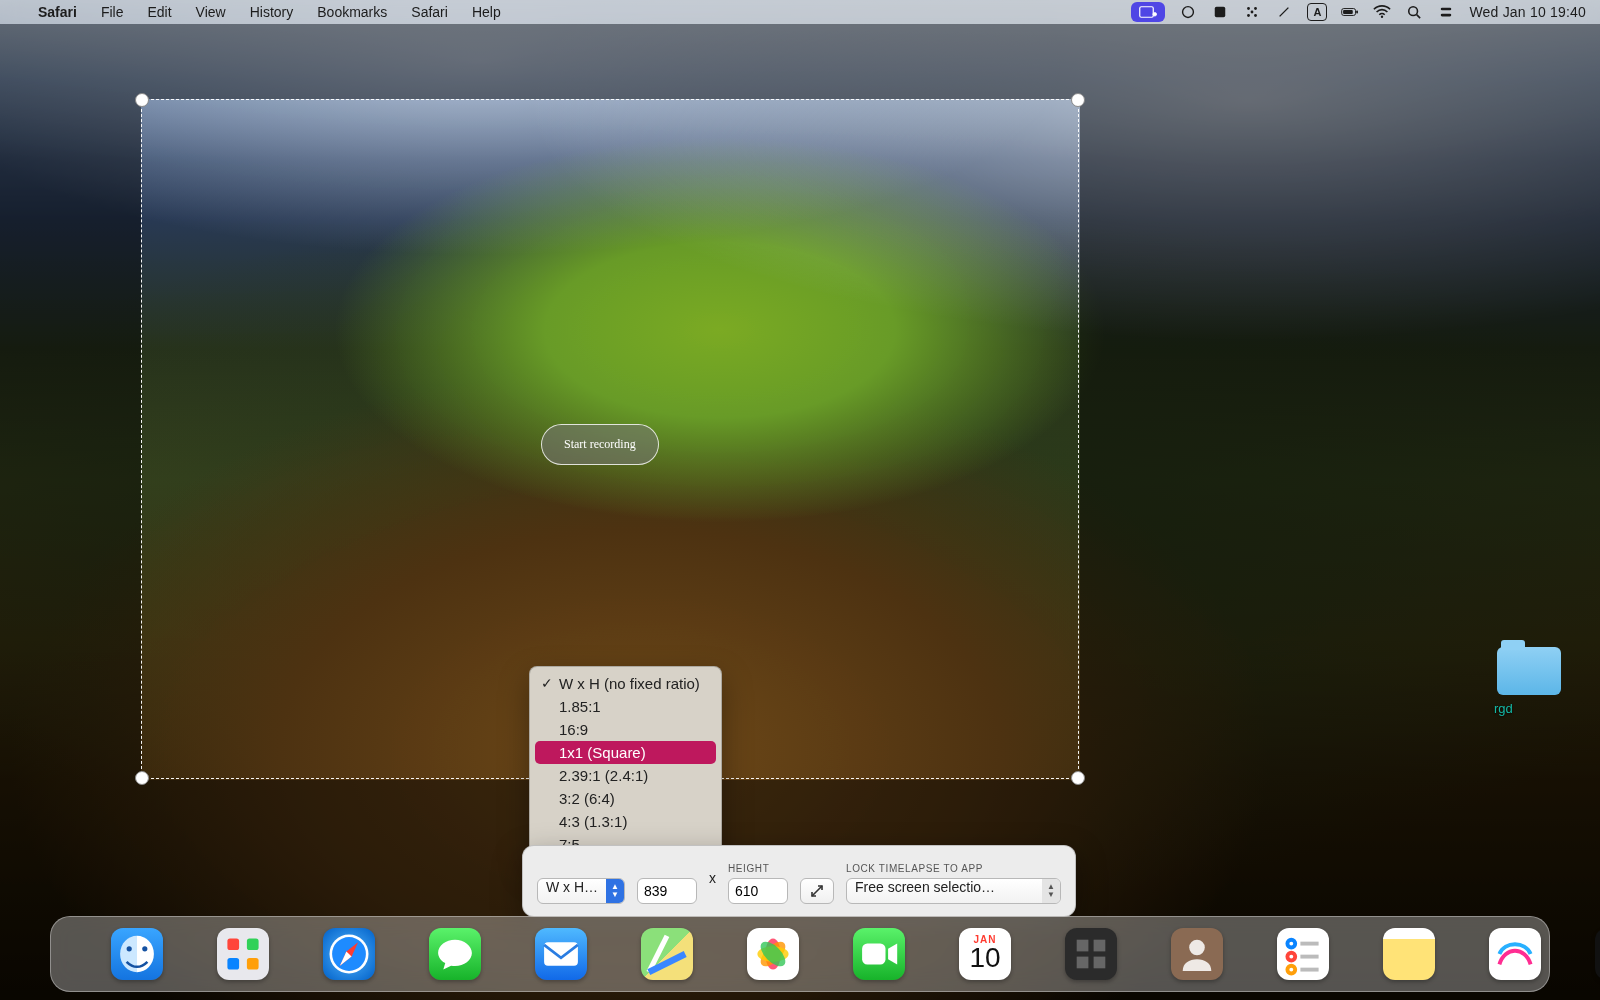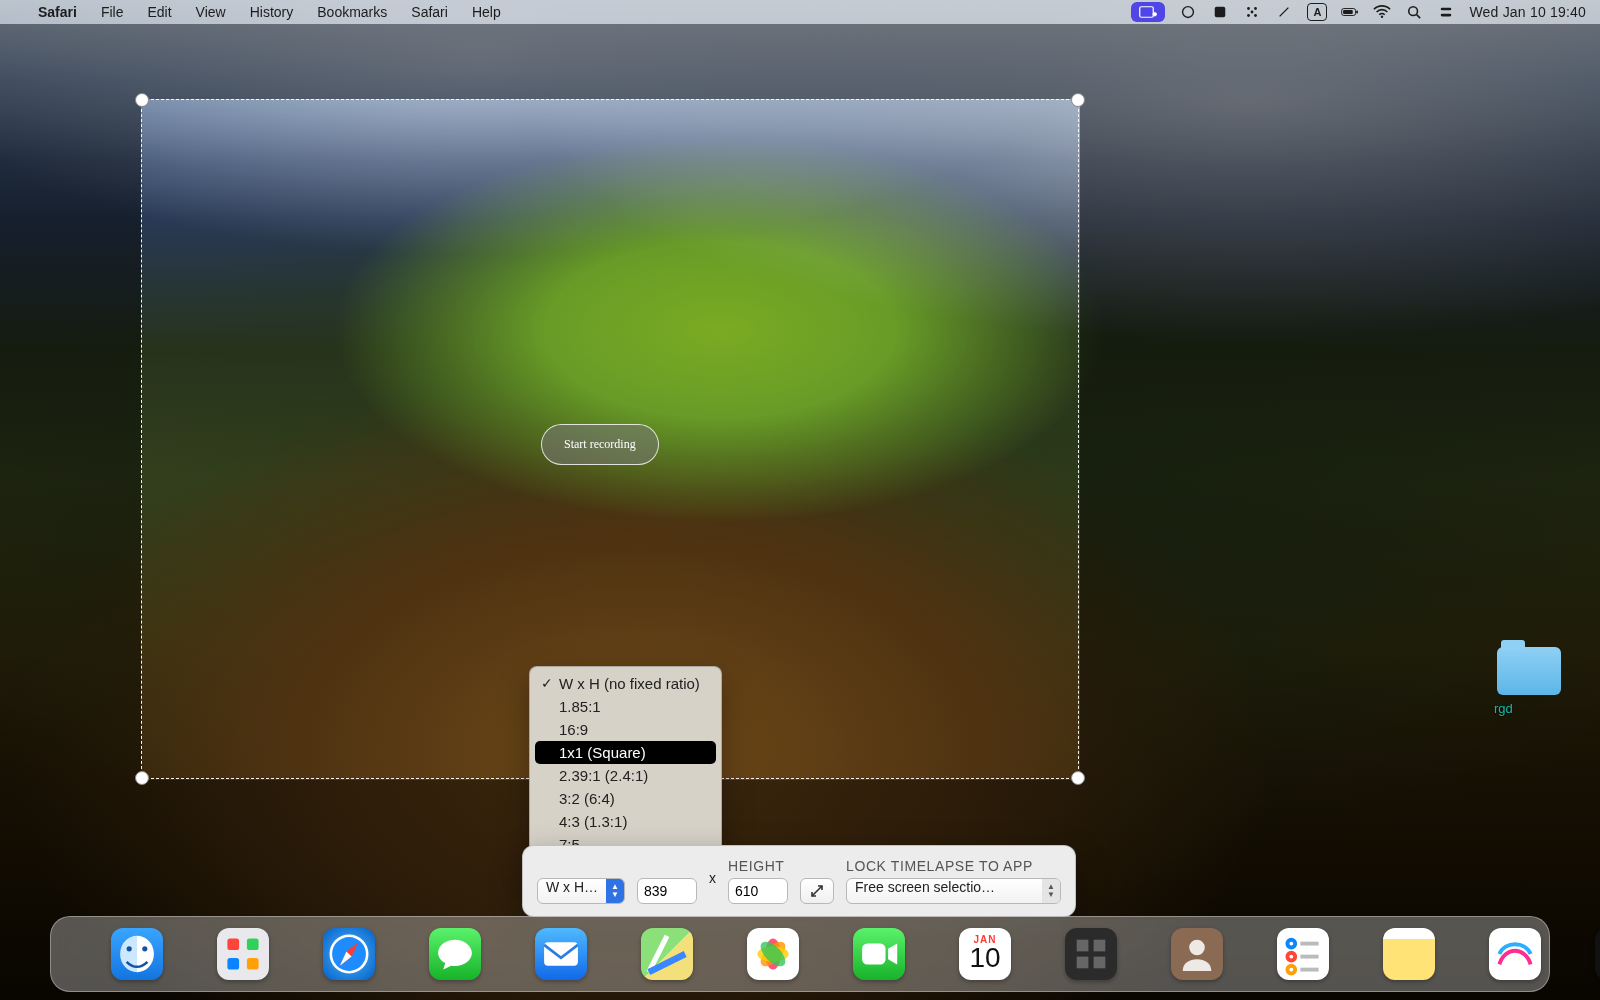--- a/index.html
+++ b/index.html
@@ -108,21 +108,21 @@
     background: #ececec;
     border: 1px solid rgba(0,0,0,0.18);
     border-radius: 12px;
     box-shadow: 0 10px 30px rgba(0,0,0,0.35);
     display:flex; align-items:flex-end; gap: 12px;
     padding: 8px 14px 12px 14px;
     box-sizing: border-box;
     font-size: 14px;
   }
   .toolbar .col { display:flex; flex-direction:column; gap:4px; }
-  .toolbar label.small { font-size: 14px; letter-spacing: 0.6px; color:#555; text-transform: uppercase; }
+  .toolbar label.small { font-size: 10px; letter-spacing: 0.6px; color:#555; text-transform: uppercase; }
   .mac-select {
     height: 26px; border-radius: 6px;
     border: 1px solid #b8b8b8;
     background: linear-gradient(#fff,#f2f2f2);
     display:flex; 
     padding: 0 0 0 8px;
     box-sizing: border-box;
     overflow: hidden;
     white-space: nowrap;
     font-size: 14px;
@@ -166,21 +166,21 @@
   .ratio-menu .item {
     padding: 3px 8px 3px 24px;
     border-radius: 5px;
     position: relative;
     cursor: default;
   }
   .ratio-menu .item .check {
     position:absolute; left:6px; top:3px; font-size:14px;
   }
   .ratio-menu .item.highlight {
-    background: #000000; color:#fff;
+    background: #be185d; color:#fff;
   }
 
   
   .desktop-folder {
     position: absolute;
     left: 1494px; top: 647px;
     width: 70px;
     text-align: left;
     color: #14b8a6; text-shadow: 0 1px 2px rgba(0,0,0,0.8);
     font-size: 13px;

